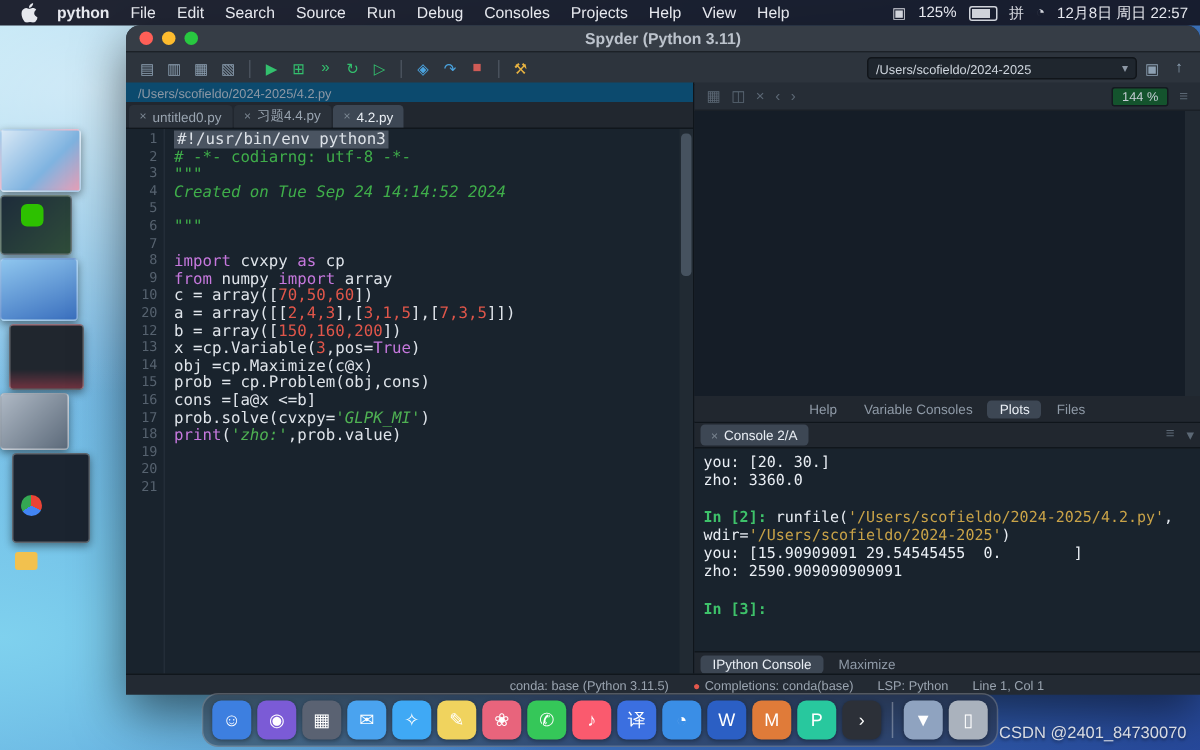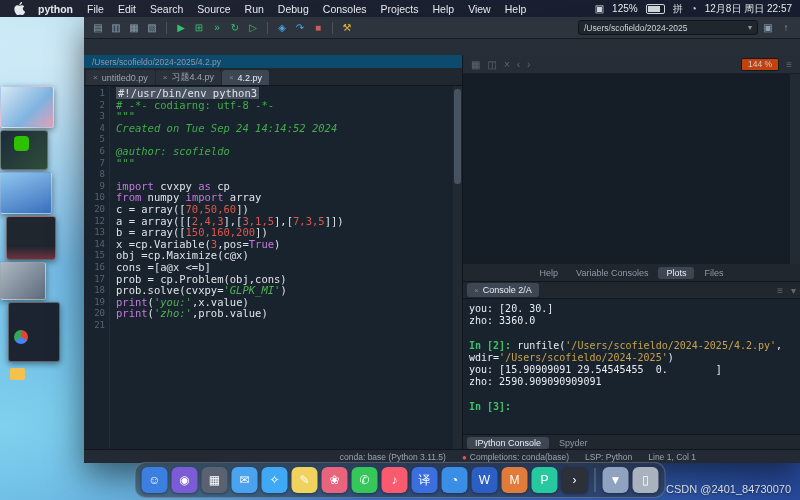--- a/index.html
+++ b/index.html
@@ -66,21 +66,21 @@
   .tok-s{color:#4fb153;font-style:italic}
   .tok-d{color:#dfe4ea}
   .ed-scroll{position:absolute;right:0;top:0;bottom:0;width:9px;background:#212a33}
   .ed-thumb{position:absolute;right:1px;top:3px;width:7px;height:95px;background:#46525f;border-radius:3px}
 
   
   .right-pane{flex:1;display:flex;flex-direction:column;min-width:0}
   .plots-pane{height:226px;display:flex;flex-direction:column;border-bottom:1px solid #0f151b}
   .plots-toolbar{height:18px;background:#262d36;display:flex;align-items:center;gap:7px;padding:0 8px;border-bottom:1px solid #1a2027}
   .muted-ico{color:#5c6875;font-size:10px}
-  .zoom-box{margin-left:auto;background:#c2410c;border:1px solid #141a20;border-radius:2px;color:#c6cdd5;font-size:8.5px;padding:0 6px;height:11px;line-height:11px}
+  .zoom-box{margin-left:auto;background:#14532d;border:1px solid #141a20;border-radius:2px;color:#c6cdd5;font-size:8.5px;padding:0 6px;height:11px;line-height:11px}
   .plots-canvas{flex:1;background:#151d27;position:relative}
   .canvas-scroll{position:absolute;right:0;top:0;bottom:0;width:10px;background:#222a33}
   .pane-tabs{height:17px;background:#21272f;display:flex;align-items:center;justify-content:center;gap:2px}
   .ptab{padding:1px 8px;font-size:9px;color:#8f9aa7;border-radius:3px;white-space:nowrap}
   .ptab.active{background:#3d4754;color:#e9eef4}
   .console-pane{flex:1;display:flex;flex-direction:column;background:#19232d;min-height:0}
   .console-header{height:16px;background:#21272f;display:flex;align-items:center;padding:0 4px;border-bottom:1px solid #10161c}
   .ctab{height:14px;background:#3d4754;color:#e9eef4;font-size:9px;border-radius:3px;display:flex;align-items:center;gap:4px;padding:0 7px}
   .ch-icons{margin-left:auto;display:flex;gap:8px}
   .console-body{flex:1;padding:4px 6px;font-family:"DejaVu Sans Mono",monospace;font-size:10px;overflow:hidden}
@@ -153,20 +153,28 @@
       <span class="batt">
           <i></i>
         </span>
       <span class="mb-ico">拼</span>
       <span class="mb-ico">◔</span>
       <span class="mb-time">12月8日 周日 22:57</span>
     </div>
   </div>
 
   <div class="window">
+    <div class="titlebar">
+      <div class="lights">
+        <span class="light l-red"></span>
+        <span class="light l-yel"></span>
+        <span class="light l-grn"></span>
+      </div>
+      <span class="win-title">Spyder (Python 3.11)</span>
+    </div>
 
     <div class="toolbar">
       <span style="display:flex;align-items:center;gap:2px">
           <span class="tb-btn" style="color: rgb(141, 160, 178);">▤</span>
           <span class="tb-btn" style="color: rgb(141, 160, 178);">▥</span>
           <span class="tb-btn" style="color: rgb(141, 160, 178);">▦</span>
           <span class="tb-btn" style="color: rgb(141, 160, 178);">▧</span>
           <span class="tb-sep"></span>
           <span class="tb-btn" style="color: rgb(51, 192, 110);">▶</span>
           <span class="tb-btn" style="color: rgb(51, 192, 110);">⊞</span>
@@ -231,34 +239,32 @@
               <div class="ln">19</div>
               <div class="ln">20</div>
               <div class="ln">21</div>
             </div>
           <div class="codecol">
               <div class="code-line"><span class="tok-sh">#!/usr/bin/env python3</span></div>
               <div class="code-line"><span class="tok-cm"># -*- codiarng: utf-8 -*-</span></div>
               <div class="code-line"><span class="tok-doc">"""</span></div>
               <div class="code-line"><span class="tok-doc">Created on Tue Sep 24 14:14:52 2024</span></div>
               <div class="code-line">&nbsp;</div>
-              <div class="code-line"><span class="tok-doc">@author: scofieldo</span></div>
               <div class="code-line"><span class="tok-doc">"""</span></div>
               <div class="code-line">&nbsp;</div>
               <div class="code-line"><span class="tok-kw">import</span><span class="tok-d"> cvxpy </span><span class="tok-kw">as</span><span class="tok-d"> cp</span></div>
               <div class="code-line"><span class="tok-kw">from</span><span class="tok-d"> numpy </span><span class="tok-kw">import</span><span class="tok-d"> array</span></div>
               <div class="code-line"><span class="tok-d">c = array([</span><span class="tok-n2">70,50,60</span><span class="tok-d">])</span></div>
               <div class="code-line"><span class="tok-d">a = array([[</span><span class="tok-n2">2,4,3</span><span class="tok-d">],[</span><span class="tok-n2">3,1,5</span><span class="tok-d">],[</span><span class="tok-n2">7,3,5</span><span class="tok-d">]])</span></div>
               <div class="code-line"><span class="tok-d">b = array([</span><span class="tok-n2">150,160,200</span><span class="tok-d">])</span></div>
               <div class="code-line"><span class="tok-d">x =cp.Variable(</span><span class="tok-n2">3</span><span class="tok-d">,pos=</span><span class="tok-kw">True</span><span class="tok-d">)</span></div>
               <div class="code-line"><span class="tok-d">obj =cp.Maximize(c@x)</span></div>
+              <div class="code-line"><span class="tok-d">prob = cp.Problem(obj,cons)</span></div>
               <div class="code-line"><span class="tok-d">cons =[a@x &lt;=b]</span></div>
-              <div class="code-line"><span class="tok-d">prob = cp.Problem(obj,cons)</span></div>
               <div class="code-line"><span class="tok-d">prob.solve(cvxpy=</span><span class="tok-s">'GLPK_MI'</span><span class="tok-d">)</span></div>
-              <div class="code-line"><span class="tok-kw">print</span><span class="tok-d">(</span><span class="tok-s">'you:'</span><span class="tok-d">,x.value)</span></div>
               <div class="code-line"><span class="tok-kw">print</span><span class="tok-d">(</span><span class="tok-s">'zho:'</span><span class="tok-d">,prob.value)</span></div>
               <div class="code-line">&nbsp;</div>
             </div>
           <div class="ed-scroll">
               <div class="ed-thumb"></div>
             </div>
         </div>
       </div>
 
       <div class="right-pane">
@@ -300,21 +306,21 @@
               <div class="con-line">&nbsp;</div>
               <div class="con-line"><span class="c-prompt">In [2]: </span><span class="c-out">runfile(</span><span class="c-cs">'/Users/scofieldo/2024-2025/4.2.py'</span><span class="c-out">,</span></div>
               <div class="con-line"><span class="c-out">wdir=</span><span class="c-cs">'/Users/scofieldo/2024-2025'</span><span class="c-out">)</span></div>
               <div class="con-line"><span class="c-out">you: [15.90909091 29.54545455  0.        ]</span></div>
               <div class="con-line"><span class="c-out">zho: 2590.909090909091</span></div>
               <div class="con-line">&nbsp;</div>
               <div class="con-line"><span class="c-prompt">In [3]:</span></div>
             </div>
           <div class="console-tabs">
               <span class="ptab active">IPython Console</span>
-              <span class="ptab">Spyder</span>
+              <span class="ptab">Maximize</span>
             </div>
         </div>
       </div>
     </div>
 
     <div class="statusbar">
       <span>conda: base (Python 3.11.5)</span>
       <span><span class="dot-red">●</span><span>Completions: conda(base)</span></span>
       <span>LSP: Python</span>
       <span>Line 1, Col 1</span>

